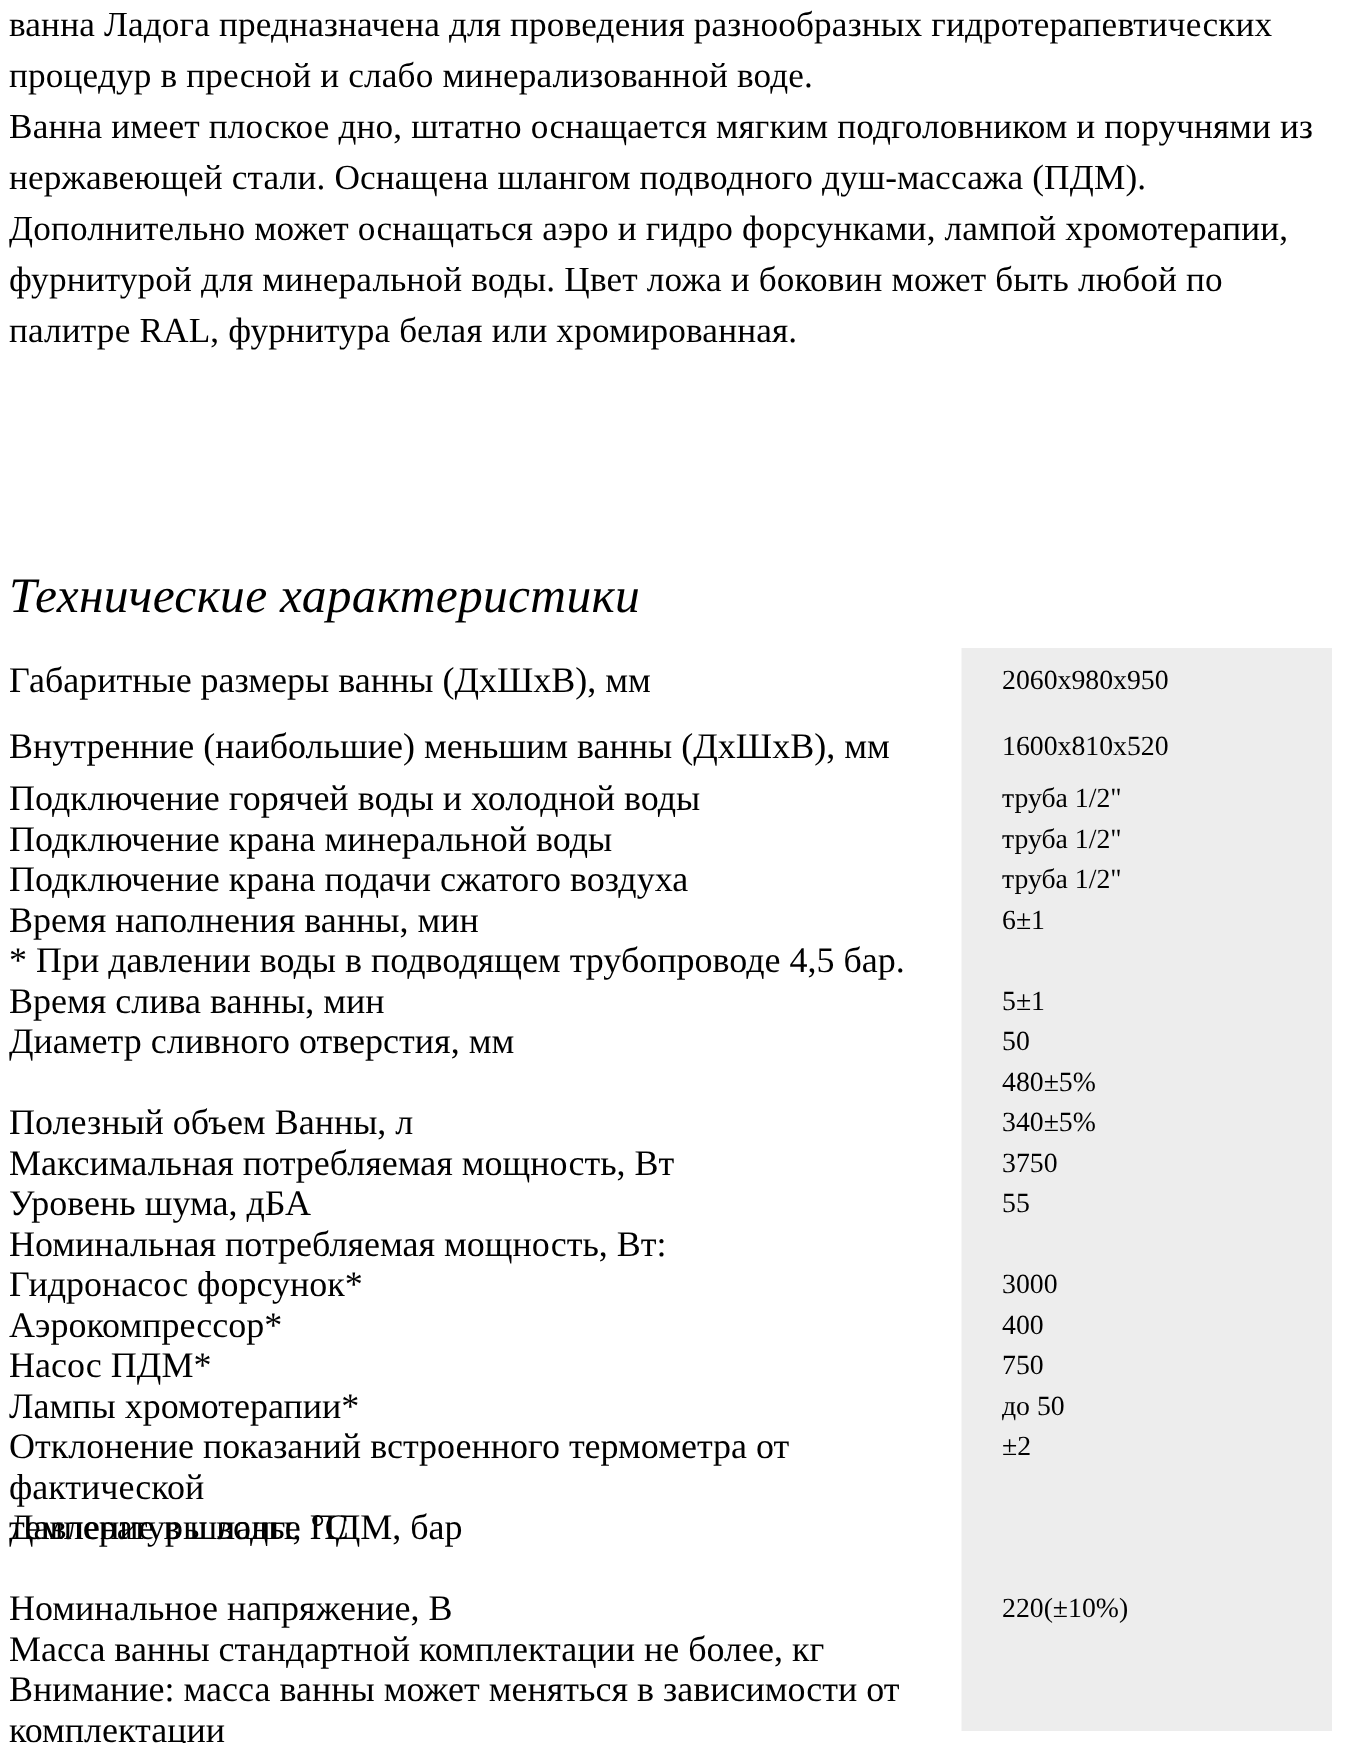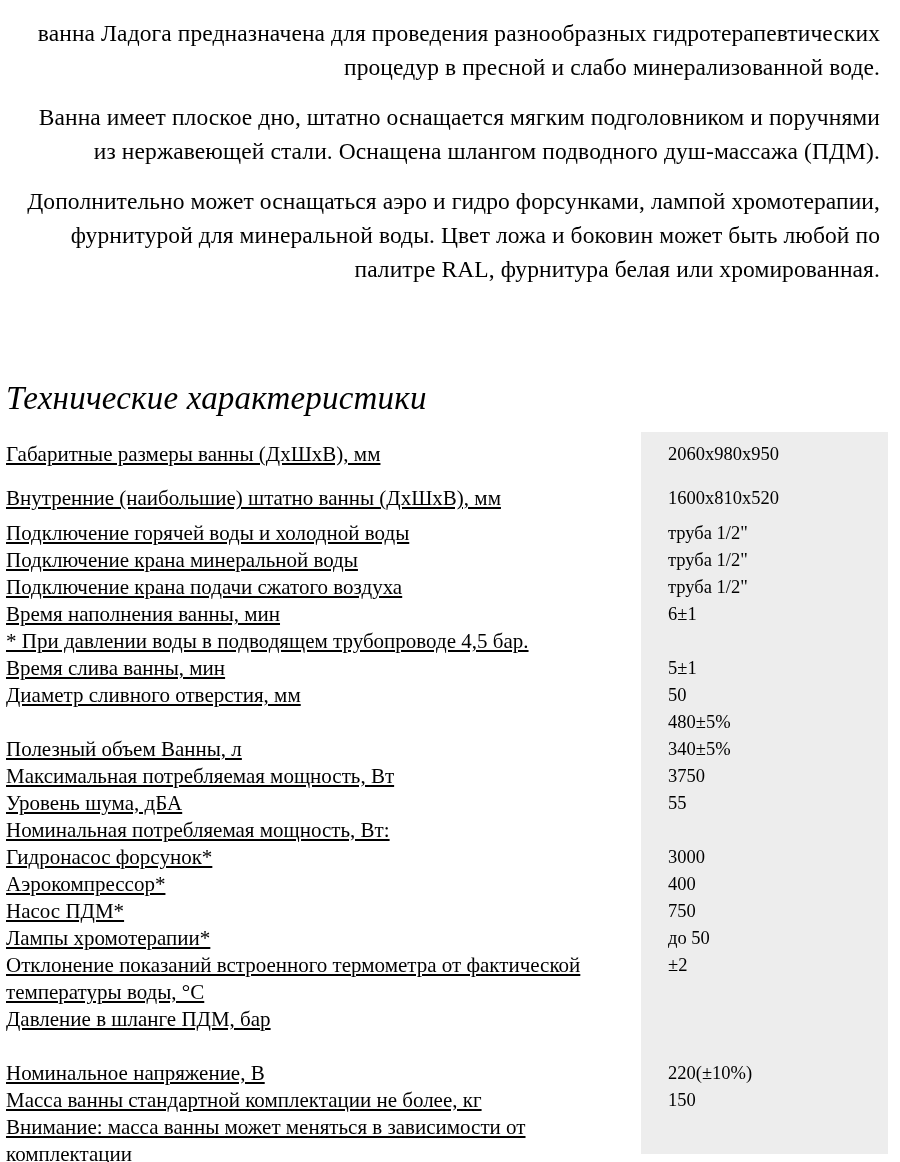--- a/index.html
+++ b/index.html
@@ -20,22 +20,22 @@
   
   #intro {
     position: absolute;
     left: 6px;
     top: 0px;
     width: 890px;
   }
   .para {
     font-size: 23.5px;
     line-height: 34px;
-    margin: 16px;
-    text-align: right;
+    margin: 0;
+    text-align: left;
     letter-spacing: 0.1px;
   }
 
   
   #section-heading {
     position: absolute;
     left: 6px;
     top: 376px;
     font-size: 33px;
     font-style: italic;
@@ -68,24 +68,23 @@
   }
   .row {
     position: relative;
     min-height: 27px;
   }
   .row .label {
     position: absolute;
     left: 6px;
     top: 0;
     width: 630px;
-    font-size: 21px;
+    font-size: 24px;
     line-height: 27px;
     white-space: pre-line;
-    text-decoration: underline;
   }
   .row .value {
     position: absolute;
     left: 668px;
     top: 0;
     width: 215px;
     font-size: 18.5px;
     line-height: 27px;
     white-space: pre-line;
   }
@@ -107,21 +106,21 @@
 <h2 id="section-heading">Технические характеристики</h2>
 
 <div id="specs">
   <div id="value-band" style="background: rgb(237, 237, 237);"></div>
   <div id="rows">
       <div class="row tall">
         <div class="label">Габаритные размеры ванны (ДхШхВ), мм</div>
         <div class="value">2060x980x950</div>
       </div>
       <div class="row tall">
-        <div class="label">Внутренние (наибольшие) штатно ванны (ДхШхВ), мм</div>
+        <div class="label">Внутренние (наибольшие) меньшим ванны (ДхШхВ), мм</div>
         <div class="value">1600x810x520</div>
       </div>
       <div class="row">
         <div class="label">Подключение горячей воды и холодной воды</div>
         <div class="value">труба 1/2"</div>
       </div>
       <div class="row">
         <div class="label">Подключение крана минеральной воды</div>
         <div class="value">труба 1/2"</div>
       </div>
@@ -187,21 +186,20 @@
       </div>
       <div class="row two-line">
         <div class="label">Давление в шланге ПДМ, бар</div>
       </div>
       <div class="row">
         <div class="label">Номинальное напряжение, В</div>
         <div class="value">220(±10%)</div>
       </div>
       <div class="row">
         <div class="label">Масса ванны стандартной комплектации не более, кг</div>
-        <div class="value">150</div>
       </div>
       <div class="row two-line">
         <div class="label">Внимание: масса ванны может меняться в зависимости от
 комплектации</div>
         <div class="value"></div>
       </div>
     </div>
 </div>
 
 </body></html>

